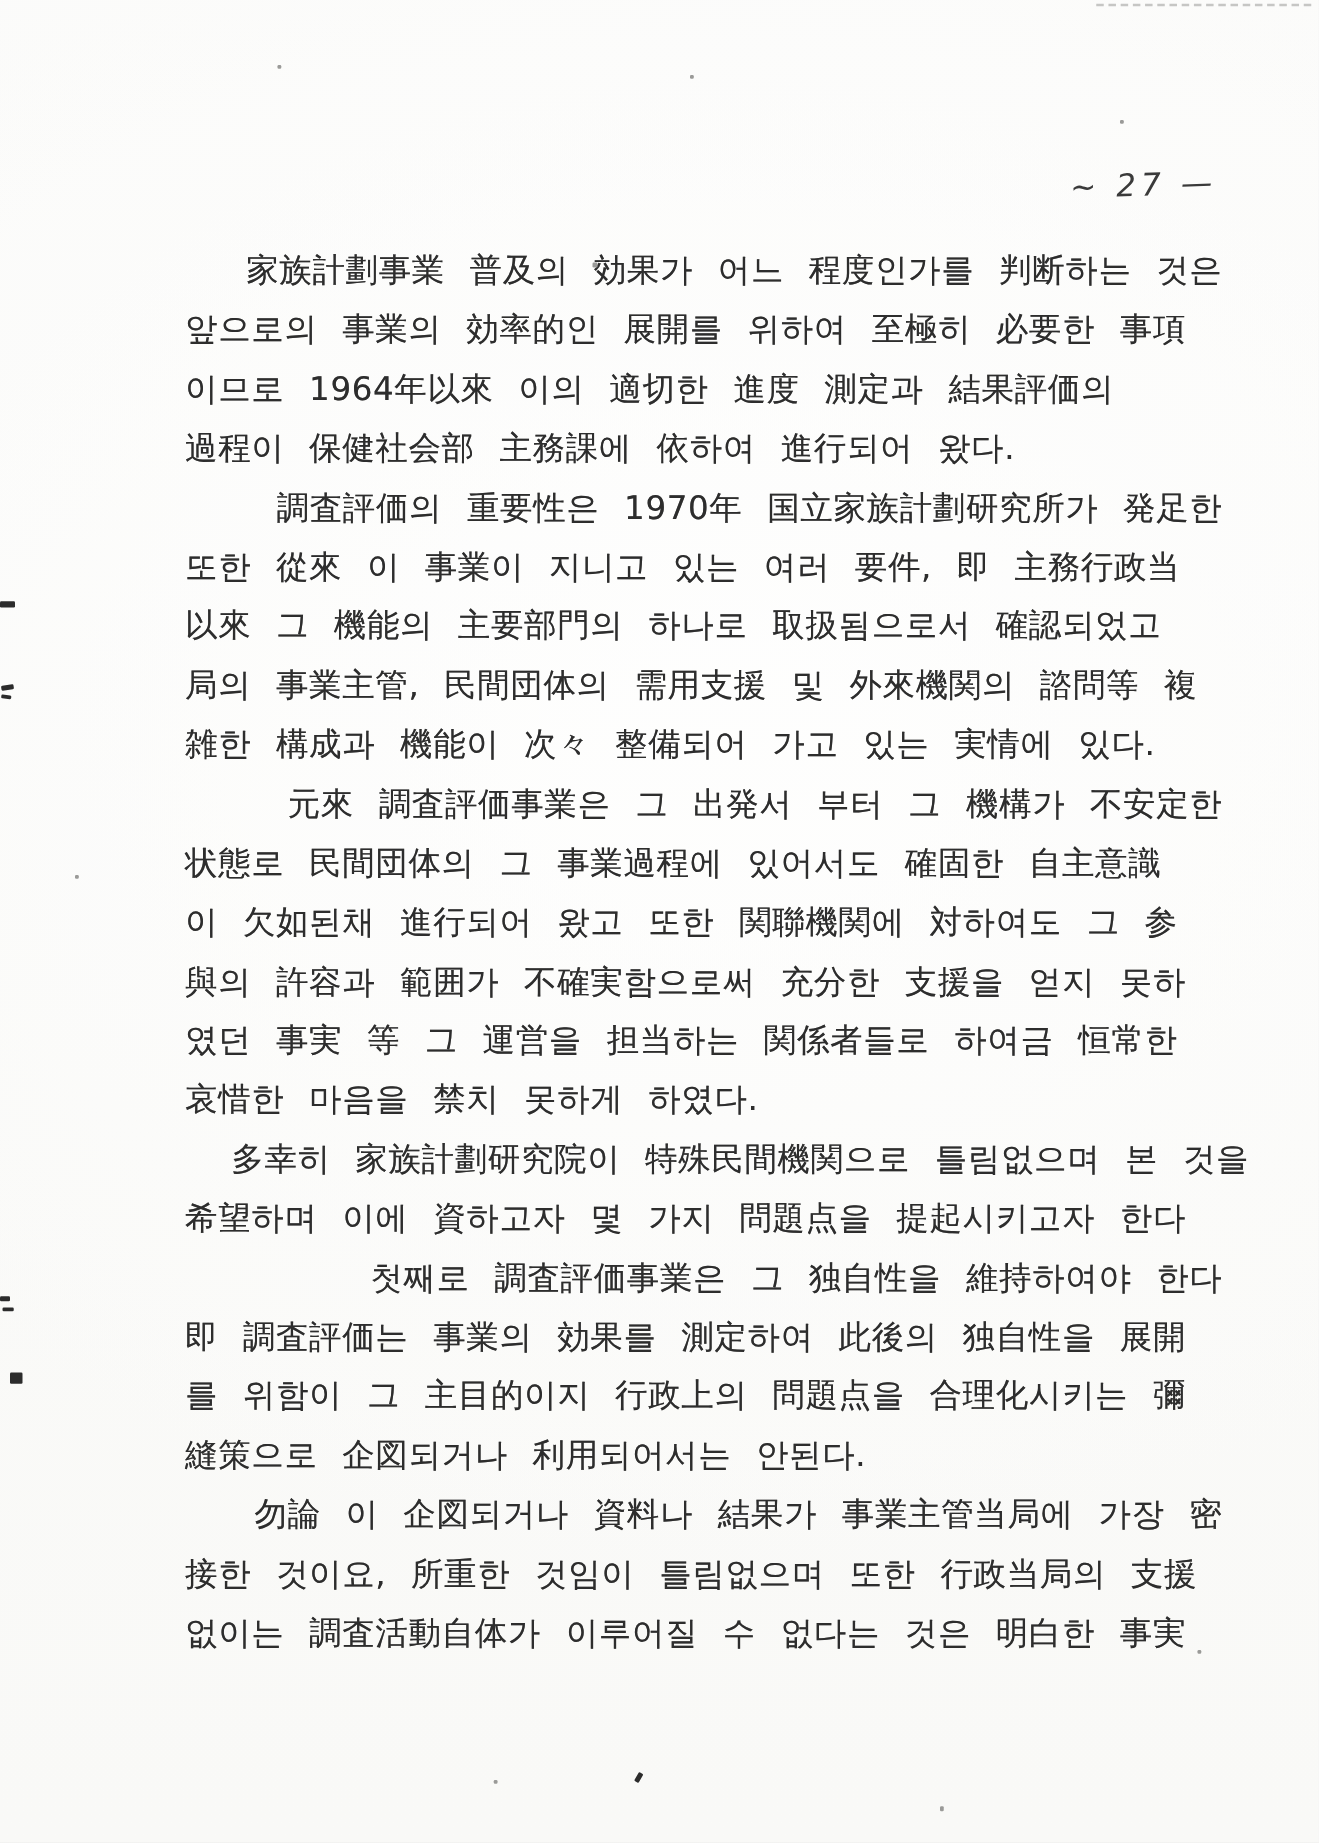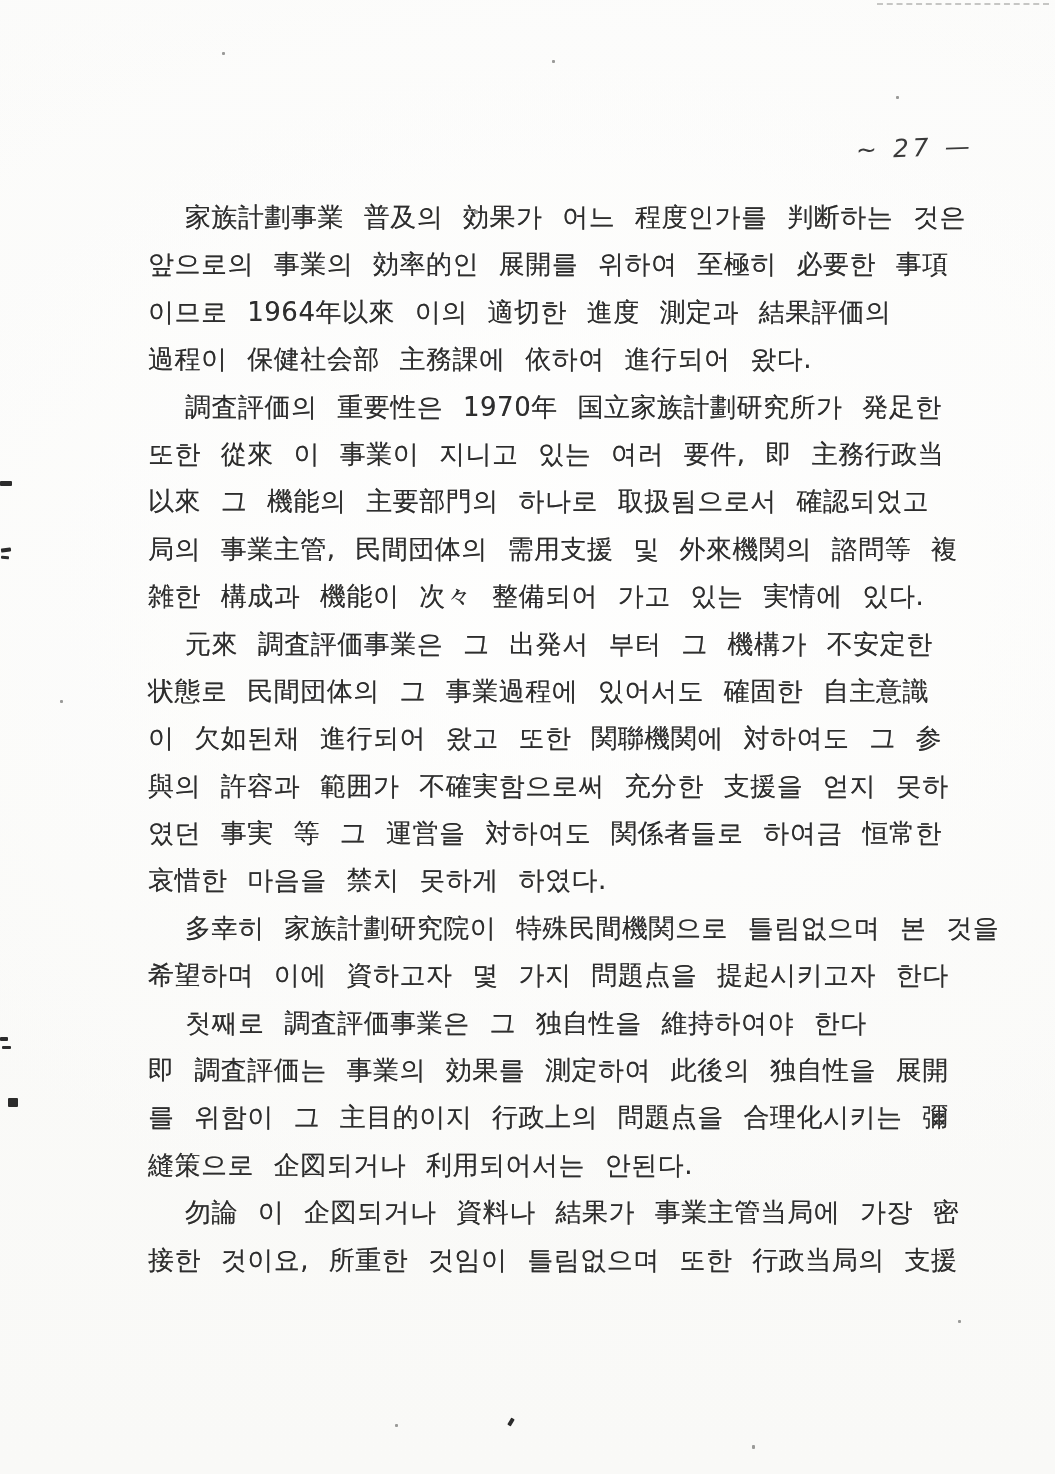--- a/index.html
+++ b/index.html
@@ -47,21 +47,21 @@
   .line {
     height: 47.4px;
     line-height: 47.4px;
     font-size: 26px;
     letter-spacing: 0.5px;
     word-spacing: 11px;
     white-space: nowrap;
     
     text-shadow: 0 0 0.4px rgba(40,40,40,0.55);
   }
-  .line.indent { padding-left: 37px; }
+  .line.indent { padding-left: 37px; text-align: right; }
 
   
   .dashed-top {
     position: absolute;
     top: 3px;
     left: 877px;
     width: 172px;
     border-top: 2px dashed #b9b9b7;
     opacity: 0.8;
   }
@@ -89,38 +89,39 @@
         <div class="line">또한  從來  이  事業이  지니고  있는  여러  要件,  即  主務行政当</div>
         <div class="line">以來  그  機能의  主要部門의  하나로  取扱됨으로서  確認되었고</div>
         <div class="line">局의  事業主管,  民間団体의  需用支援  및  外來機関의  諮問等  複</div>
         <div class="line">雑한  構成과  機能이  次々  整備되어  가고  있는  実情에  있다.</div>
       </div>
       <div class="para">
         <div class="line indent">元來  調査評価事業은  그  出発서  부터  그  機構가  不安定한</div>
         <div class="line">状態로  民間団体의  그  事業過程에  있어서도  確固한  自主意識</div>
         <div class="line">이  欠如된채  進行되어  왔고  또한  関聯機関에  対하여도  그  参</div>
         <div class="line">與의  許容과  範囲가  不確実함으로써  充分한  支援을  얻지  못하</div>
-        <div class="line">였던  事実  等  그  運営을  対하여도  関係者들로  하여금  恒常한</div>
+        <div class="line">였던  事実  等  그  運営을  担当하는  関係者들로  하여금  恒常한</div>
         <div class="line">哀惜한  마음을  禁치  못하게  하였다.</div>
       </div>
       <div class="para">
         <div class="line indent">多幸히  家族計劃研究院이  特殊民間機関으로  틀림없으며  본  것을</div>
         <div class="line">希望하며  이에  資하고자  몇  가지  問題点을  提起시키고자  한다</div>
       </div>
       <div class="para">
         <div class="line indent">첫째로  調査評価事業은  그  独自性을  維持하여야  한다</div>
       </div>
       <div class="para">
         <div class="line">即  調査評価는  事業의  効果를  測定하여  此後의  独自性을  展開</div>
         <div class="line">를  위함이  그  主目的이지  行政上의  問題点을  合理化시키는  彌</div>
         <div class="line">縫策으로  企図되거나  利用되어서는  안된다.</div>
       </div>
       <div class="para">
         <div class="line indent">勿論  이  企図되거나  資料나  結果가  事業主管当局에  가장  密</div>
         <div class="line">接한  것이요,  所重한  것임이  틀림없으며  또한  行政当局의  支援</div>
+        <div class="line">없이는  調査活動自体가  이루어질  수  없다는  것은  明白한  事実</div>
       </div>
     </div>
 
   <div class="speck" style="left:0; top:481px; width:12px; height:5px;"></div>
   <div class="speck" style="left:1px; top:548px; width:10px; height:4px; transform:rotate(-8deg);"></div>
   <div class="speck" style="left:1px; top:556px; width:8px; height:3px; transform:rotate(6deg);"></div>
   <div class="speck" style="left:0; top:1037px; width:8px; height:4px;"></div>
   <div class="speck" style="left:2px; top:1046px; width:9px; height:3px;"></div>
   <div class="speck" style="left:8px; top:1098px; width:10px; height:9px;"></div>
   <div class="speck faint" style="left:474px; top:210px; width:4px; height:4px;"></div>

